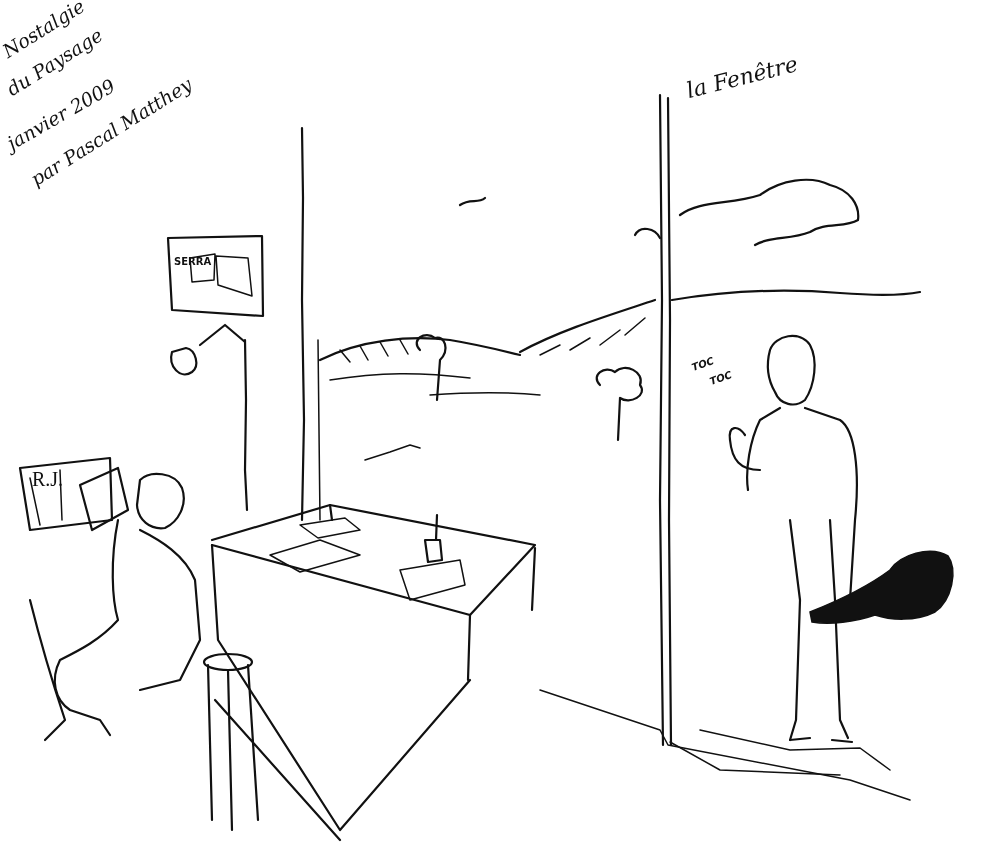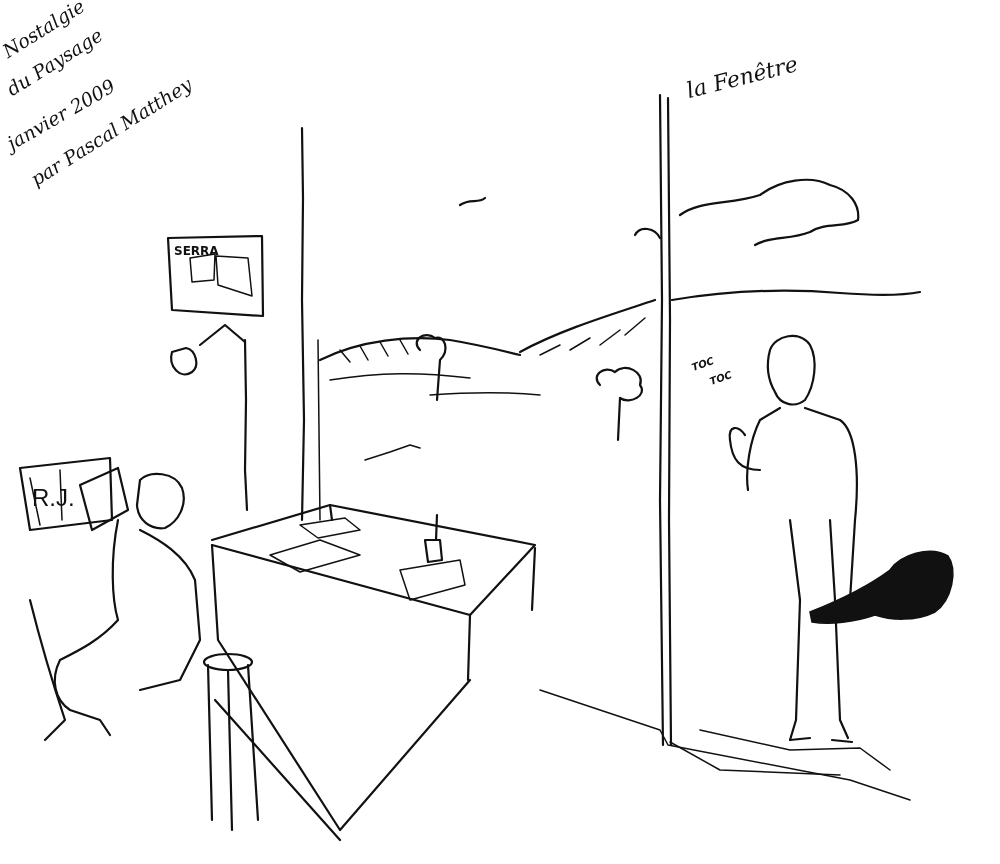--- a/index.html
+++ b/index.html
@@ -101,16 +101,16 @@
   <div class="hand" style="left:10px; top:40px; transform: rotate(-32deg);">Nostalgie</div>
   <div class="hand" style="left:14px; top:78px; transform: rotate(-32deg);">du Paysage</div>
   <div class="hand" style="left:14px; top:132px; transform: rotate(-30deg);">janvier 2009</div>
   <div class="hand" style="left:38px; top:168px; transform: rotate(-32deg);">par Pascal Matthey</div>
 
   <div class="hand" style="left:690px; top:78px; font-size:22px; transform: rotate(-14deg);">la Fenêtre</div>
 
   <div class="hand small-hand" style="left:694px; top:362px; transform: rotate(-20deg);">TOC</div>
   <div class="hand small-hand" style="left:712px; top:376px; transform: rotate(-20deg);">TOC</div>
 
-  <div class="hand small-hand" style="left:174px; top:244px; font-size:12px; font-style:normal;">SERRA</div>
+  <div class="hand small-hand" style="left:174px; top:256px; font-size:10px; font-style:normal;">SERRA</div>
 
-  <div class="hand" style="left:32px; top:484px; font-size:24px; font-style:normal; font-family:Liberation Sans, sans-serif;">R.J.</div>
+  <div class="hand" style="left:32px; top:468px; font-size:20px; font-style:normal; font-family:Liberation Serif, serif;">R.J.</div>
 </div>
 
 </body></html>

